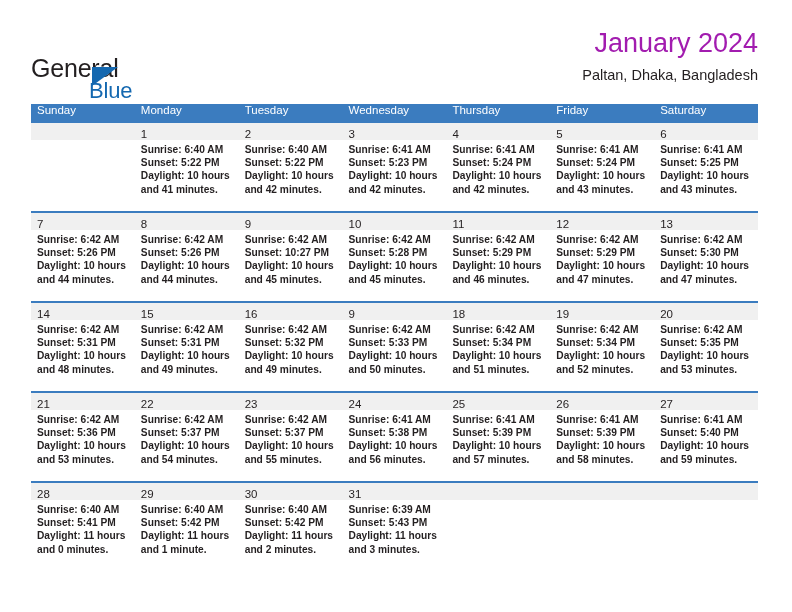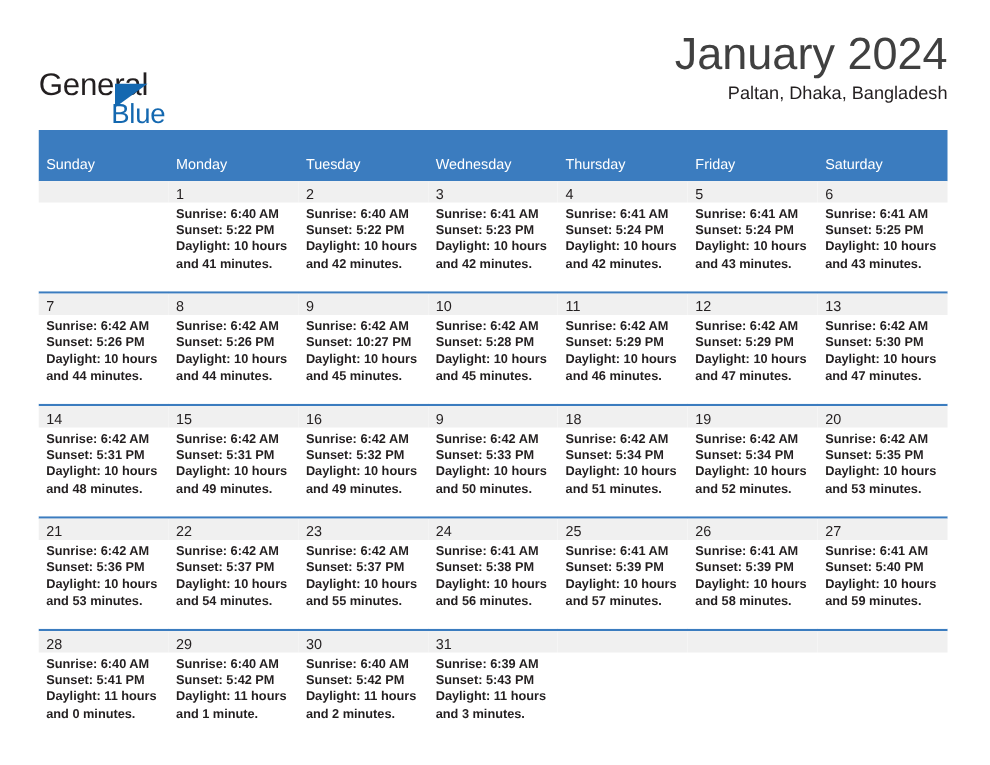--- a/index.html
+++ b/index.html
@@ -65,22 +65,22 @@
     font-family: "Liberation Sans", sans-serif;
   }
 
   .title-block {
     position: absolute;
     right: 0;
     top: 0;
     text-align: right;
   }
   .cal-title {
-    font-size: 36px;
-    color: #404040;
+    font-size: 27px;
+    color: #a21caf;
     line-height: 34px;
     white-space: nowrap;
   }
   .cal-subtitle {
     font-size: 14.5px;
     color: #231f20;
     line-height: 22px;
     margin-top: 4px;
     white-space: nowrap;
     margin-left: 41px;
@@ -96,21 +96,21 @@
   .dow-row {
     display: flex;
     background: #3b7cbf;
   }
   .dow {
     flex: 1 1 0;
     min-width: 0;
     color: #ffffff;
     font-size: 11.5px;
     line-height: 13px;
-    padding: 22px 0 6px 6px;
+    padding: 0 0 6px 6px;
     box-sizing: border-box;
     white-space: nowrap;
   }
 
   .week {
     display: flex;
     border-top: 2px solid #3b7cbf;
   }
   .week:first-of-type {
     border-top: none;

